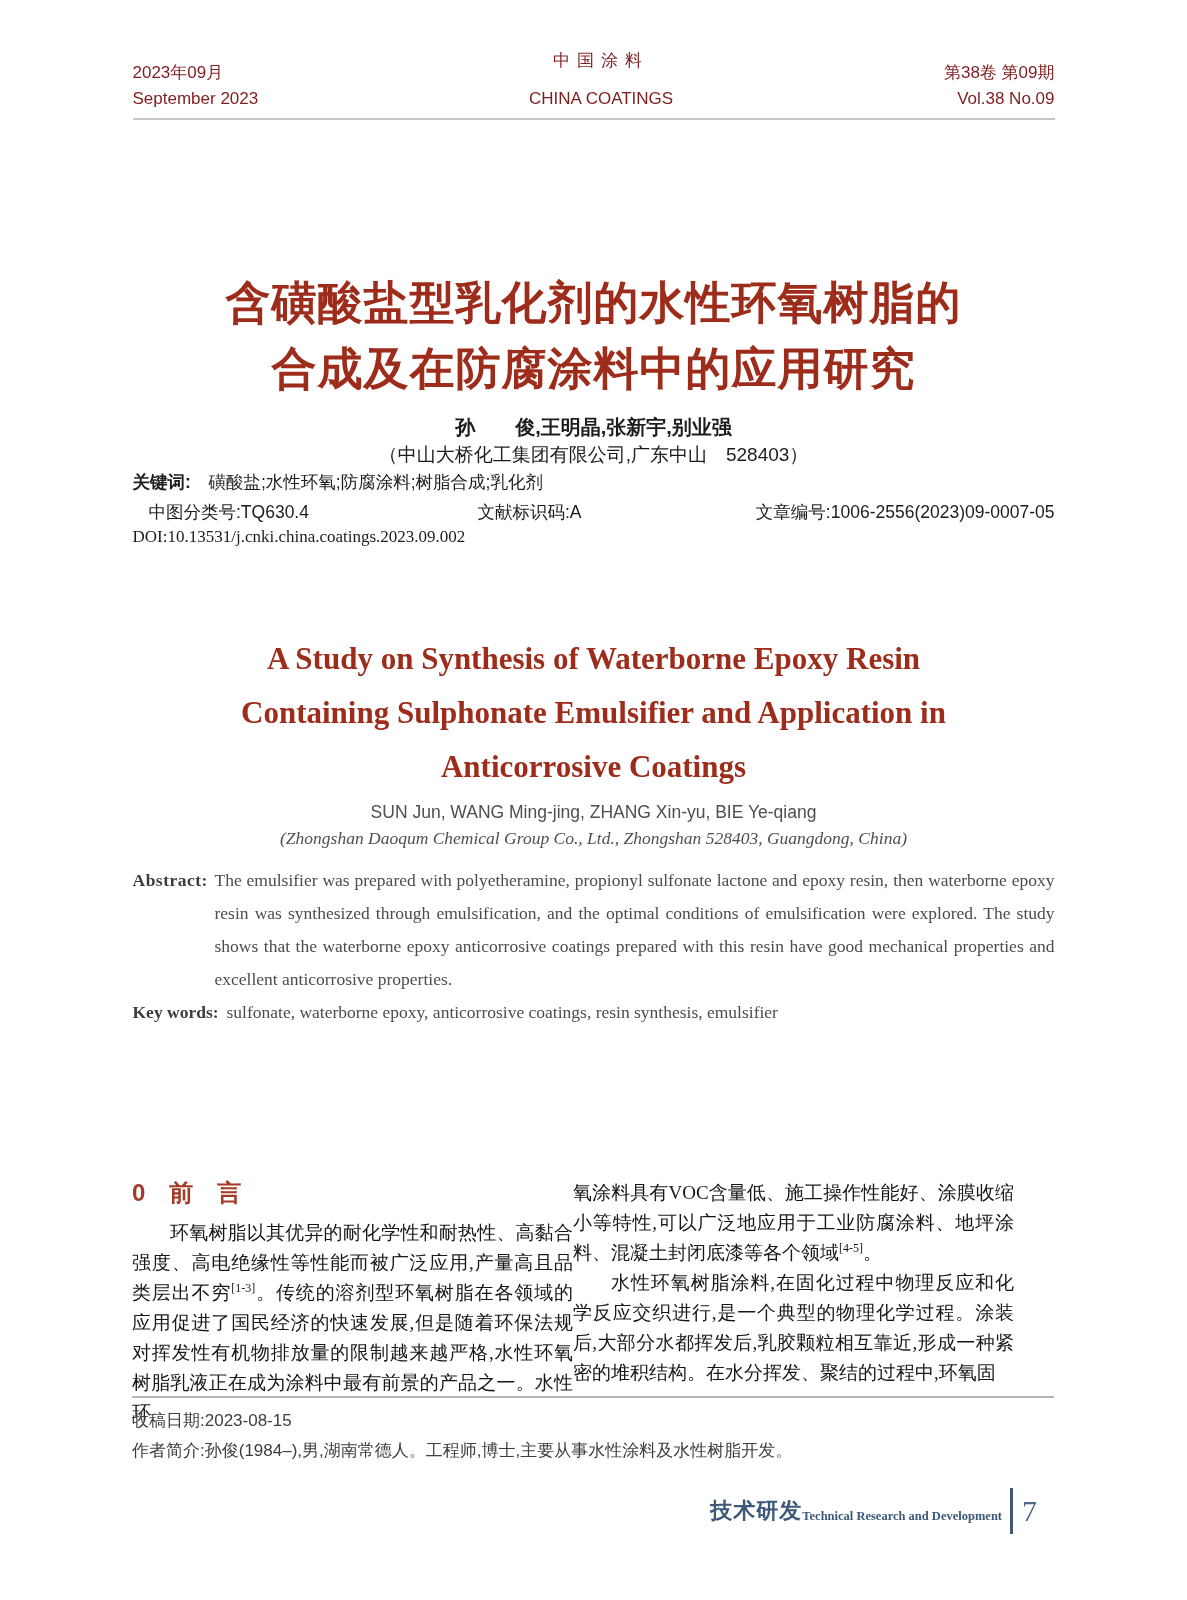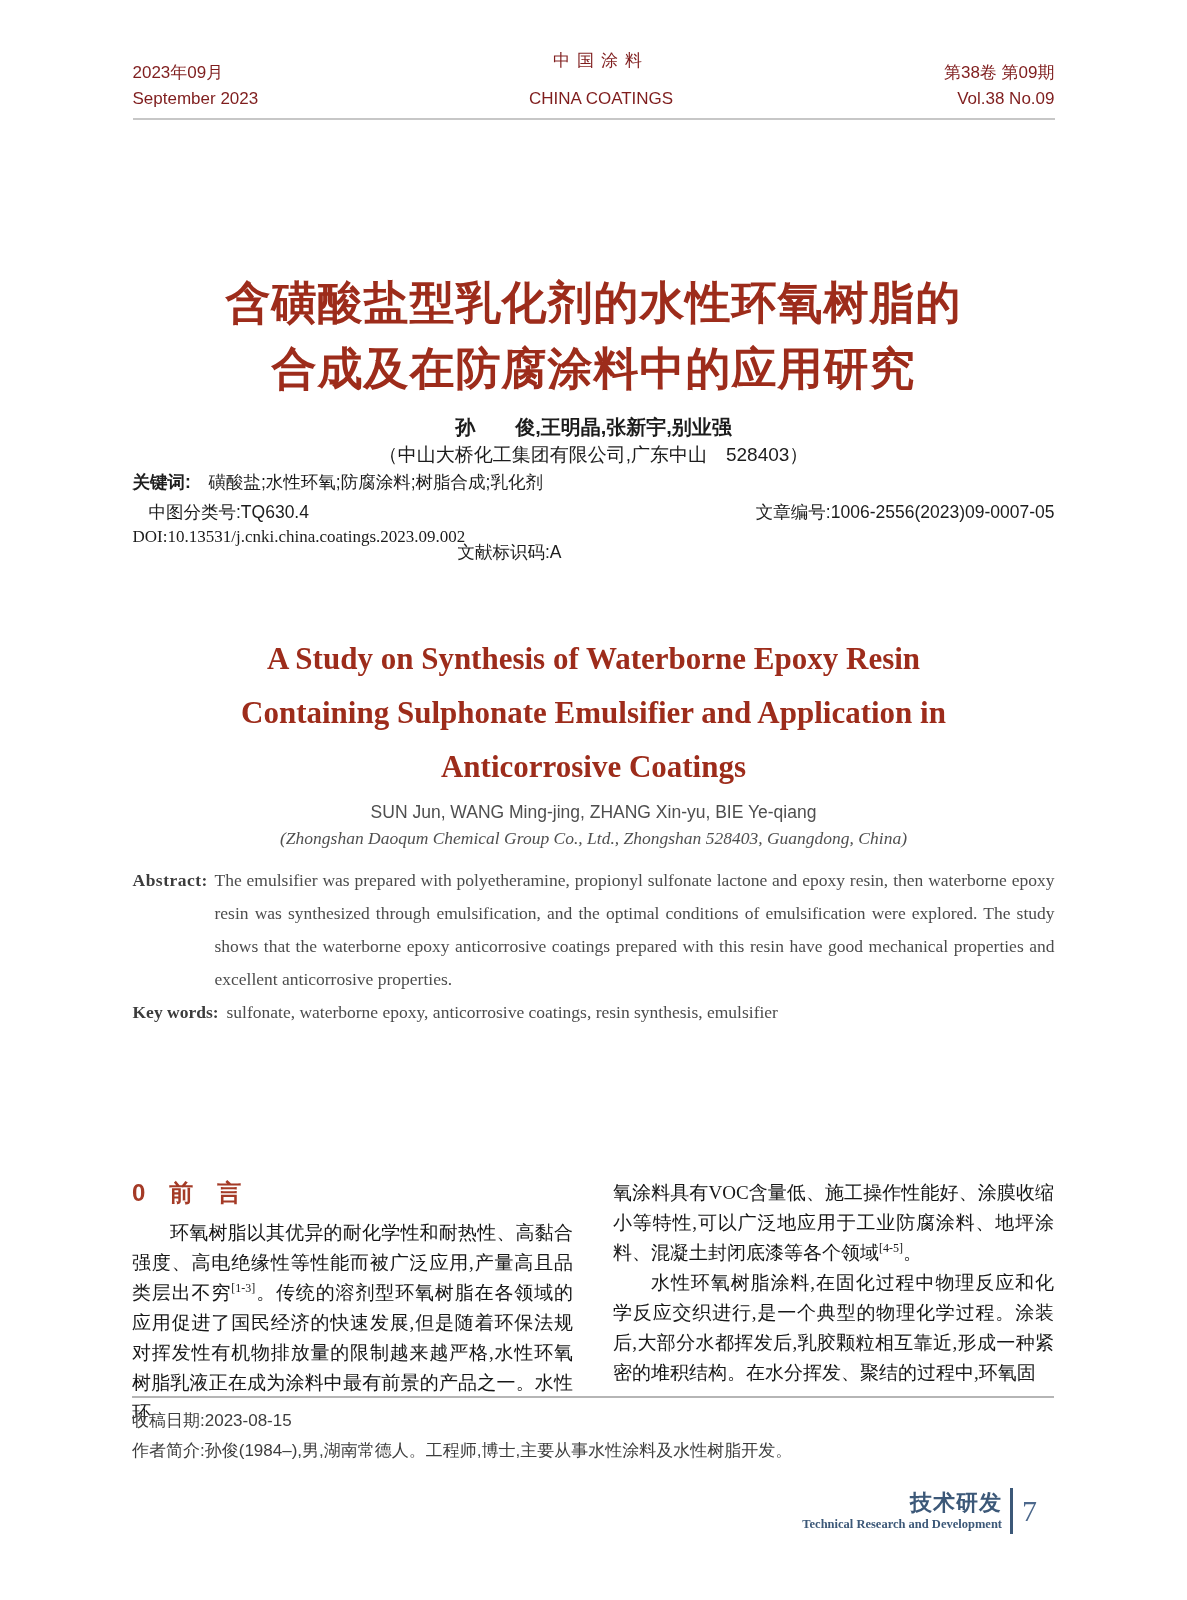--- a/index.html
+++ b/index.html
@@ -40,21 +40,21 @@
 
   
   .cn-abstract { margin-top:22px; display:flex; font-size:17.5px; line-height:28px; }
   .cn-abstract .label { flex:none; width:76px; font-weight:bold; }
   .cn-abstract .text { flex:1; text-align:justify; }
   .cn-keywords { margin-top:0; display:flex; font-size:17.5px; line-height:28px; }
   .cn-keywords .label { flex:none; width:76px; font-weight:bold; }
 
   .meta-row { position:relative; margin-top:4px; height:24px; font-size:17.5px; line-height:24px; }
   .meta-clc { position:absolute; left:16px; }
-  .meta-doc { position:absolute; left:325px;margin-top:40px; }
+  .meta-doc { position:absolute; left:345px; }
   .meta-artid { position:absolute; right:0; }
   .doi-line { margin-top:2px; font-family:"Liberation Serif", serif; font-size:17px; line-height:22px; }
 
   
   .en-title {
     margin-top:84px; text-align:center;
     font-family:"Liberation Serif", serif; font-weight:bold;
     color:#9d2c1b; font-size:31px; line-height:54px;
   }
   .en-authors { margin-top:6px; text-align:center; font-size:17.5px; color:#4f4f4f; line-height:24px; }
@@ -62,21 +62,21 @@
 
   .en-abstract { margin-top:14px; display:flex; font-family:"Liberation Serif", serif; font-size:17.5px; line-height:33px; color:#4c4c4c; }
   .en-abstract .label { flex:none; width:82px; font-weight:bold; letter-spacing:0.5px; color:#3c3c3c; }
   .en-abstract .text { flex:1; text-align:justify; }
   .en-keywords { margin-top:0; display:flex; font-family:"Liberation Serif", serif; font-size:17.5px; line-height:33px; color:#4c4c4c; }
   .en-keywords .label { flex:none; width:94px; font-weight:bold; color:#3c3c3c; }
 
   
   .body-columns {
     position:absolute; top:1178px; left:132px; width:922px;
-    display:flex; gap:40px;
+    display:flex; 
     font-family:"Liberation Serif", serif; font-size:19px; line-height:30px;
     text-align:justify; color:#171717;
   }
   .bcol { width:441px; }
   .section-heading {
     font-family:"Liberation Sans", sans-serif;
     color:#a43a26; font-size:24px; font-weight:bold; line-height:30px;
     margin-bottom:10px; text-align:left;
   }
   .para-indent { text-indent:2em; }
@@ -88,21 +88,21 @@
     position:absolute; top:1396px; left:132px; width:922px;
     border-top:2px solid #b5b5b5; padding-top:8px;
     font-size:17px; line-height:30px; color:#3d3d3d;
   }
 
   
   .page-footer {
     position:absolute; top:1488px; right:150px;
     display:flex; align-items:center;
   }
-  .pf-text { display:flex; flex-direction:column; align-items:flex-end; }
+  .pf-text { display:flex; flex-direction:row; align-items:flex-end; }
   .pf-cn { color:#3c5878; font-size:22px; font-weight:bold; line-height:26px; letter-spacing:1px; }
   .pf-en { color:#3c5878; font-family:"Liberation Serif", serif; font-size:12.5px; font-weight:bold; line-height:16px; }
   .pf-bar { width:3px; height:46px; background:#3c5878; margin:0 9px 0 8px; }
   .pf-num { color:#4c688c; font-family:"Liberation Serif", serif; font-size:30px; line-height:46px; }
 </style>
 </head>
 <body>
 
 <div class="page">
   <div class="inner">

